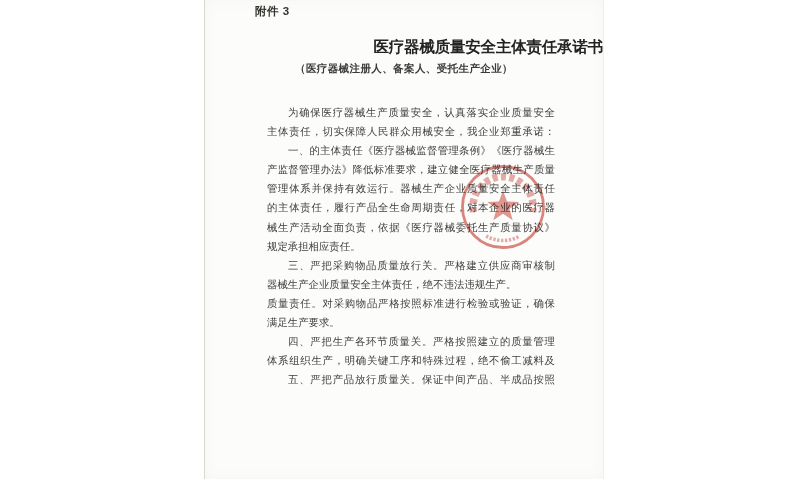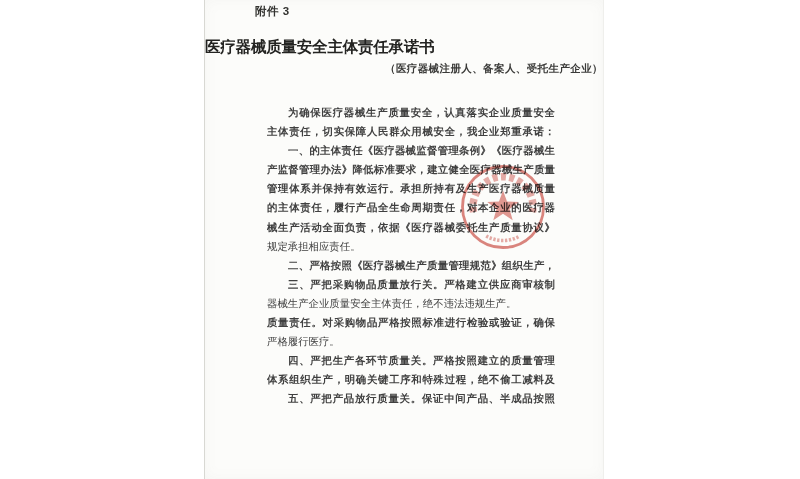--- a/index.html
+++ b/index.html
@@ -32,54 +32,54 @@
     font-weight: 700;
     color: #333330;
     letter-spacing: 0.5px;
   }
   .title {
     position: absolute;
     left: 0;
     top: 37px;
     width: 100%;
     margin: 0;
-    text-align: left;
+    text-align: right;
     font-family: "Liberation Sans", "DejaVu Sans", sans-serif;
     font-size: 15.5px;
     font-weight: 700;
     color: #232321;
     letter-spacing: -0.2px;
   }
   .subtitle {
     position: absolute;
     left: 0;
     top: 62px;
     width: 100%;
-    text-align: right;
+    text-align: center;
     font-size: 10.5px;
     font-weight: 600;
     color: #3a3a38;
     letter-spacing: 0.4px;
   }
   .docbody {
     position: absolute;
     left: 62px;
     top: 103px;
     width: 288px;
     color: var(--ink, #404040);
     font-size: 10.4px;
   }
   .line {
     height: 19.1px;
     line-height: 19.1px;
     overflow: hidden;
     text-align: justify;
     text-align-last: left;
   }
-  .line.just { text-align-last: justify; font-weight: bold; }
+  .line.just { text-align-last: justify; }
   .line.indent { text-indent: 21px; }
   .stamp {
     position: absolute;
     left: 252px;
     top: 161px;
     width: 92px;
     height: 92px;
     mix-blend-mode: multiply;
     opacity: 0.9;
   }
@@ -118,29 +118,28 @@
 
     <h1 class="title">医疗器械质量安全主体责任承诺书</h1>
 
     <div class="subtitle">（医疗器械注册人、备案人、受托生产企业）</div>
 
     <div class="docbody">
         <div class="line indent just">为确保医疗器械生产质量安全，认真落实企业质量安全</div>
         <div class="line just">主体责任，切实保障人民群众用械安全，我企业郑重承诺：</div>
         <div class="line indent just">一、的主体责任《医疗器械监督管理条例》《医疗器械生</div>
         <div class="line just">产监督管理办法》降低标准要求，建立健全医疗器械生产质量</div>
-        <div class="line just">管理体系并保持有效运行。承担所持有及生产医疗器械质量</div>
+        <div class="line just">管理体系并保持有效运行。器械生产企业质量安全主体责任</div>
         <div class="line just">的主体责任，履行产品全生命周期责任，对本企业的医疗器</div>
         <div class="line just">械生产活动全面负责，依据《医疗器械委托生产质量协议》</div>
         <div class="line">规定承担相应责任。</div>
-        <div class="line indent just">二、严格按照《医疗器械生产质量管理规范》组织生产，</div>
         <div class="line indent just">三、严把采购物品质量放行关。严格建立供应商审核制</div>
         <div class="line">器械生产企业质量安全主体责任，绝不违法违规生产。</div>
         <div class="line just">质量责任。对采购物品严格按照标准进行检验或验证，确保</div>
-        <div class="line">严格履行医疗。</div>
+        <div class="line">满足生产要求。</div>
         <div class="line indent just">四、严把生产各环节质量关。严格按照建立的质量管理</div>
         <div class="line just">体系组织生产，明确关键工序和特殊过程，绝不偷工减料及</div>
         <div class="line indent just">五、严把产品放行质量关。保证中间产品、半成品按照</div>
       </div>
 
     <svg class="stamp" viewBox="-46 -46 92 92" xmlns="http://www.w3.org/2000/svg">
       <defs>
         <filter id="soft" x="-20%" y="-20%" width="140%" height="140%">
           <feGaussianBlur stdDeviation="0.45"></feGaussianBlur>
         </filter>

